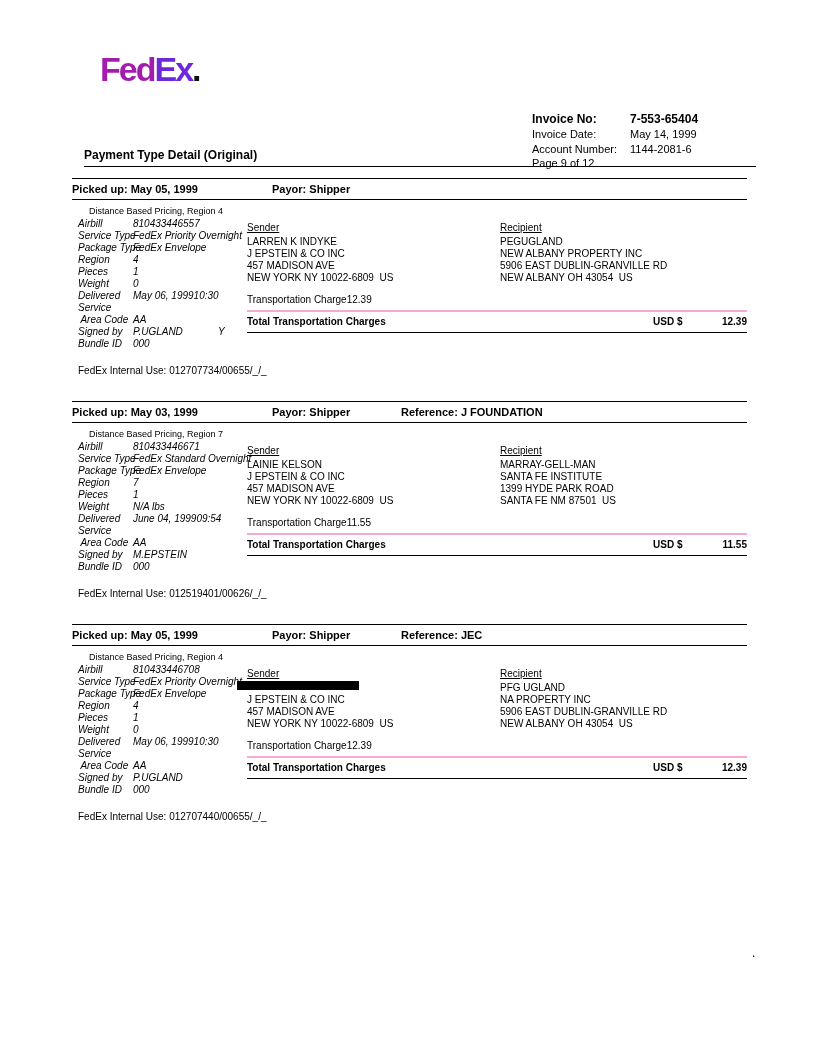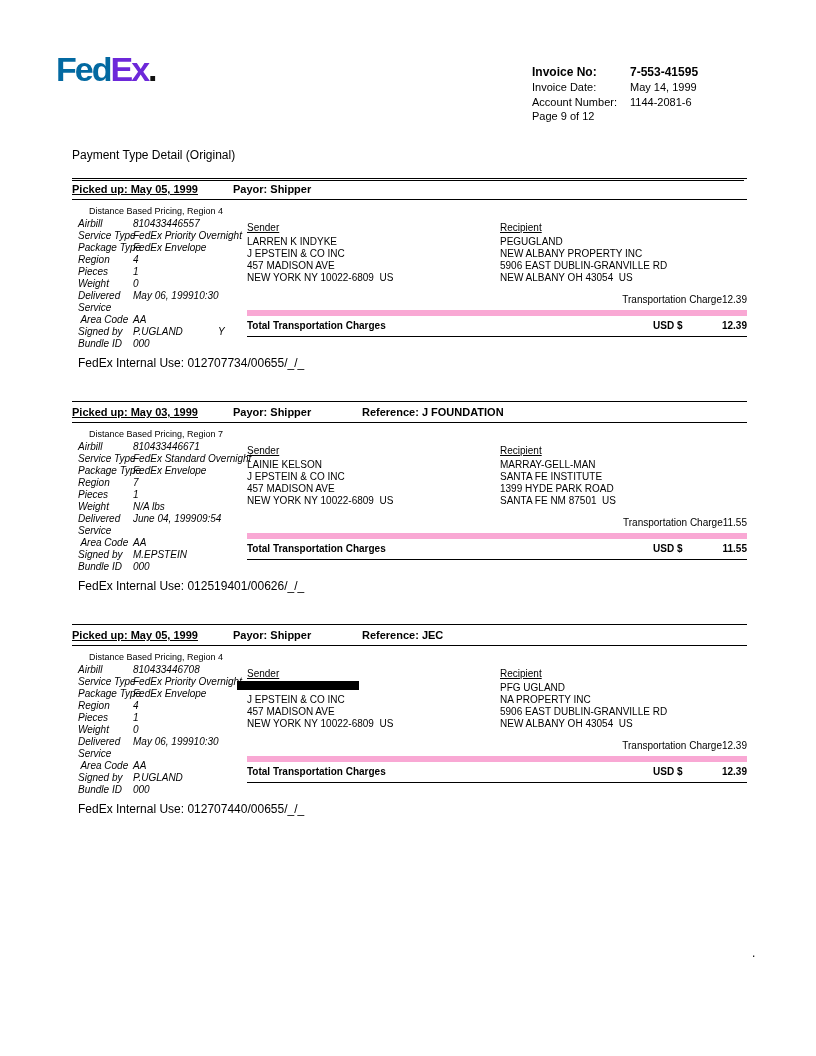--- a/index.html
+++ b/index.html
@@ -2,69 +2,69 @@
 <html><head>
 <meta charset="utf-8">
 <style>
   html,body{margin:0;padding:0;}
   body{
     width:816px;height:1056px;position:relative;background:#ffffff;color:#000;
     font-family:"Liberation Sans","DejaVu Sans",sans-serif;overflow:hidden;
   }
   
   .logo{position:absolute;left:56px;top:50px;font-size:34px;font-weight:bold;letter-spacing:-2px;line-height:38px;}
-  .logo .fed{color:#0369a1;}
+  .logo .fed{color:#a21caf;margin-left:44px;}
   .logo .ex{color:#6d28d9;}
   .logo .dot{color:#111;letter-spacing:0;}
   
   .inv-header{position:absolute;left:532px;top:64px;font-size:11px;line-height:14.5px;}
   .inv-row{display:flex;}
   .inv-label{width:98px;flex:none;}
-  .inv-first{font-weight:bold;font-size:12px;line-height:16px;}
+  .inv-first{font-weight:bold;font-size:12px;line-height:16px;margin-top:47px;}
   
-  .title{position:absolute;left:72px;top:148px;width:672px;font-size:12px;font-weight:normal;padding-bottom:18px;border-bottom:1px solid #000;}
+  .title{position:absolute;left:84px;top:148px;width:672px;font-size:12px;font-weight:bold;padding-bottom:4px;border-bottom:1px solid #000;}
   
   .sections{position:absolute;left:72px;top:178px;width:675px;}
   .shipment{position:relative;height:223px;}
   .sec-head{display:flex;align-items:center;height:20px;border-top:1.5px solid #000;border-bottom:1.5px solid #000;font-weight:bold;font-size:11px;}
-  .sec-picked{width:161px;flex:none;text-decoration:underline;}
+  .sec-picked{width:200px;flex:none;}
   .sec-payor{width:129px;flex:none;}
   .sec-ref{flex:1;}
   .pricing{position:absolute;left:17px;top:28px;font-size:9px;}
   .details{position:absolute;left:6px;top:40px;width:180px;font-size:10px;}
   .drow{display:flex;height:12px;line-height:12px;font-style:italic;}
   .dlabel{width:55px;flex:none;white-space:pre;}
   .dvalue{width:85px;flex:none;white-space:pre;}
   .dextra{flex:none;}
   .party{position:absolute;top:44px;font-size:10px;line-height:12px;}
   .party.sender{left:175px;width:250px;}
   .party.recipient{left:428px;width:247px;}
   .party-head{text-decoration:underline;margin-bottom:2px;}
   .party-line{white-space:pre;min-height:12px;}
   .redaction{position:absolute;left:-10px;top:13px;width:122px;height:9px;background:#000;}
   .charges{position:absolute;left:175px;top:116px;width:500px;font-size:10px;}
-  .charge-row{display:flex;justify-content:flex-end;padding-bottom:5px;border-bottom:6px solid #f9a8d4;}
+  .charge-row{display:flex;justify-content:flex-start;padding-bottom:5px;border-bottom:2px solid #f9a8d4;}
   .total-row{display:flex;font-weight:bold;padding-top:4px;padding-bottom:5px;border-bottom:1px solid #000;}
   .total-row .tlabel{width:406px;flex:none;}
   .total-row .usd{flex:1;}
   .total-row .amt{text-align:right;}
-  .internal{position:absolute;left:6px;top:178px;font-size:12px;}
+  .internal{position:absolute;left:6px;top:187px;font-size:10px;}
   .stray{position:absolute;left:752px;top:946px;font-size:12px;}
 </style>
 </head>
 <body>
 
 <div class="logo">
   <span class="fed">Fed</span><span class="ex">Ex</span><span class="dot">.</span>
 </div>
 
 <div class="inv-header">
   <div class="inv-row inv-first">
     <span class="inv-label">Invoice No:</span>
-    <span class="inv-value">7-553-41595</span>
+    <span class="inv-value">7-553-65404</span>
   </div>
   <div class="inv-row">
     <span class="inv-label">Invoice Date:</span>
     <span class="inv-value">May 14, 1999</span>
   </div>
   <div class="inv-row">
     <span class="inv-label">Account Number:</span>
     <span class="inv-value">1144-2081-6</span>
   </div>
   <div class="inv-row">

